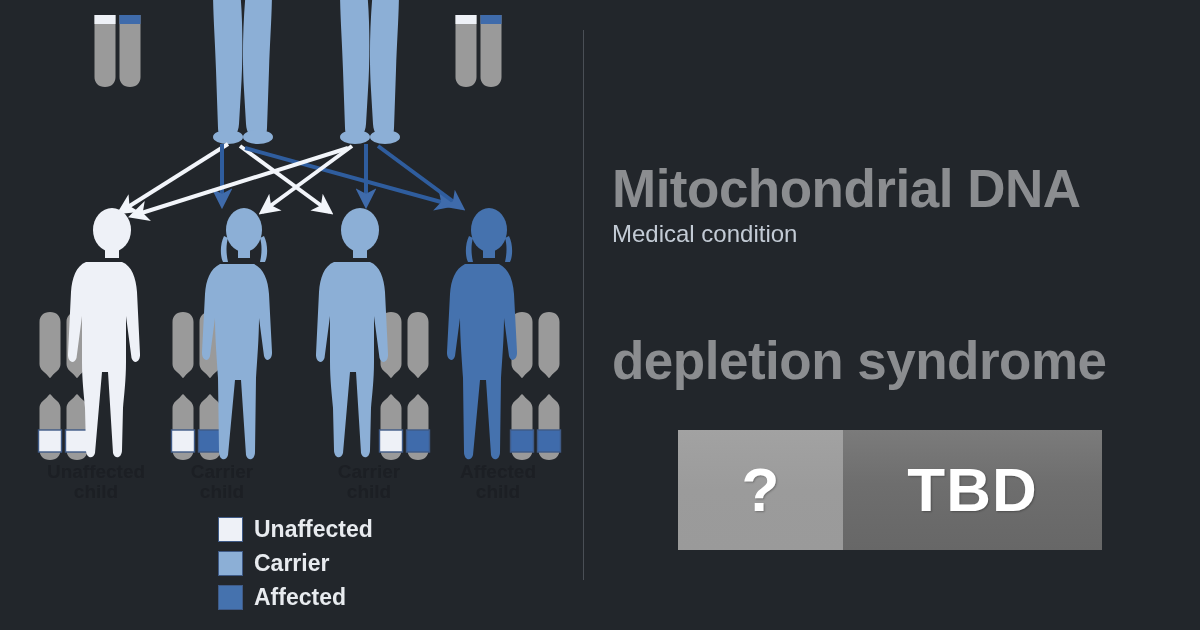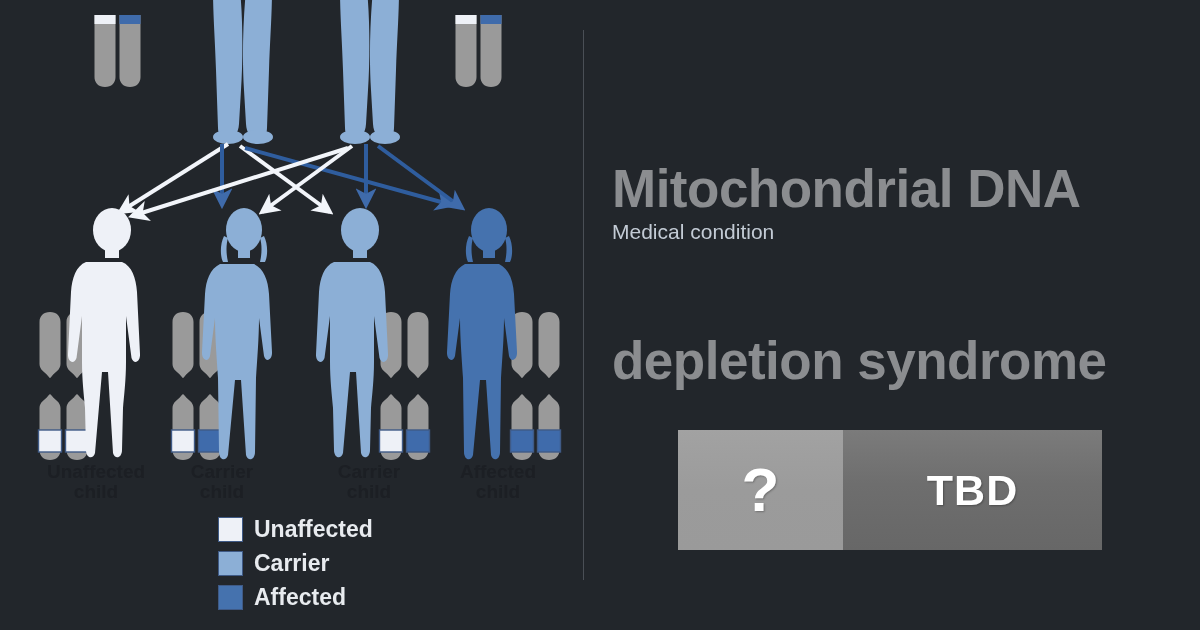--- a/index.html
+++ b/index.html
@@ -46,21 +46,21 @@
     font-size:53px;
     font-weight:bold;
     line-height:1.08;
     color:#8b8d90;
     letter-spacing:-0.5px;
     white-space:pre;
   }
   .subtitle {
     position:absolute;
     left:0; top:220px;
-    font-size:21px;
+    font-size:24px;
     color:#c3cbd5;
   }
 
   
   .badge {
     position:absolute;
     left:66px; top:430px;
     width:424px; height:120px;
     display:flex;
     overflow:hidden;
@@ -74,21 +74,21 @@
     font-size:62px; font-weight:bold; color:#ffffff;
     text-shadow:1px 1px 2px rgba(0,0,0,.28);
     line-height:1;
   }
   .badge-right {
     flex:1; height:120px;
     background:linear-gradient(180deg,#7b7b7b 0%, #6e6e6e 45%, #676767 100%);
     display:flex; align-items:center; justify-content:center;
   }
   .badge-right span {
-    font-size:43px; font-weight:bold; color:#ffffff;
+    font-size:62px; font-weight:bold; color:#ffffff;
     letter-spacing:1px; line-height:1;
     text-shadow:1px 1px 2px rgba(0,0,0,.28);
   }
 
   
   .legend {
     position:absolute;
     left:218px; top:512px;
     width:260px;
   }

